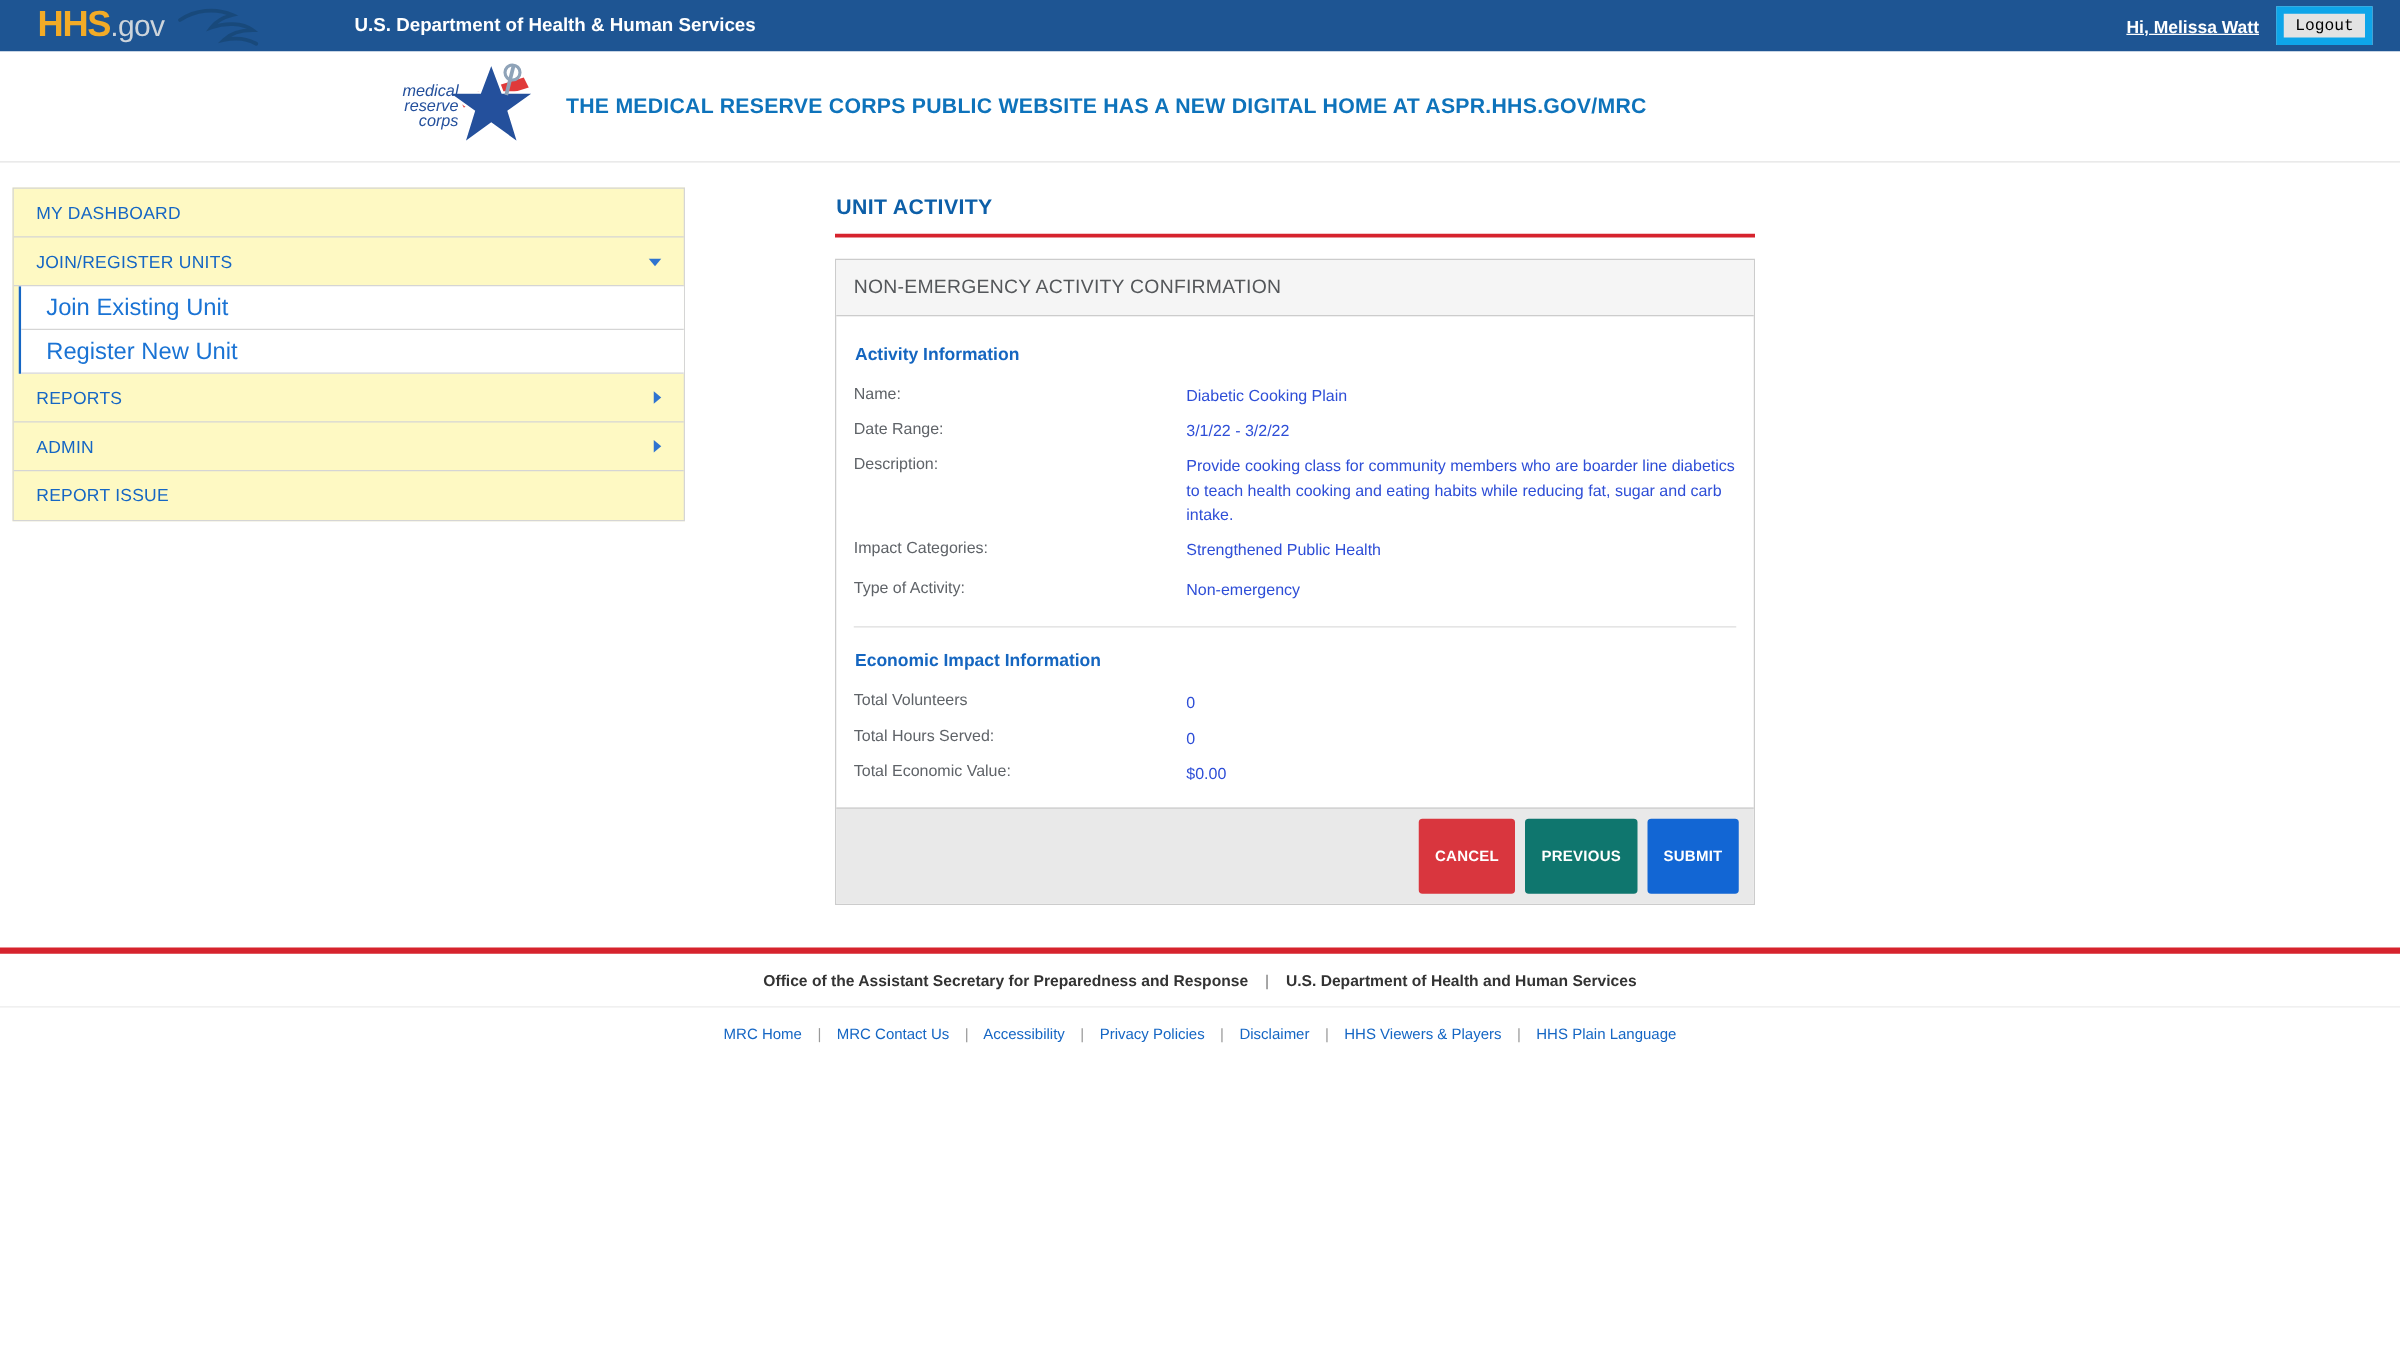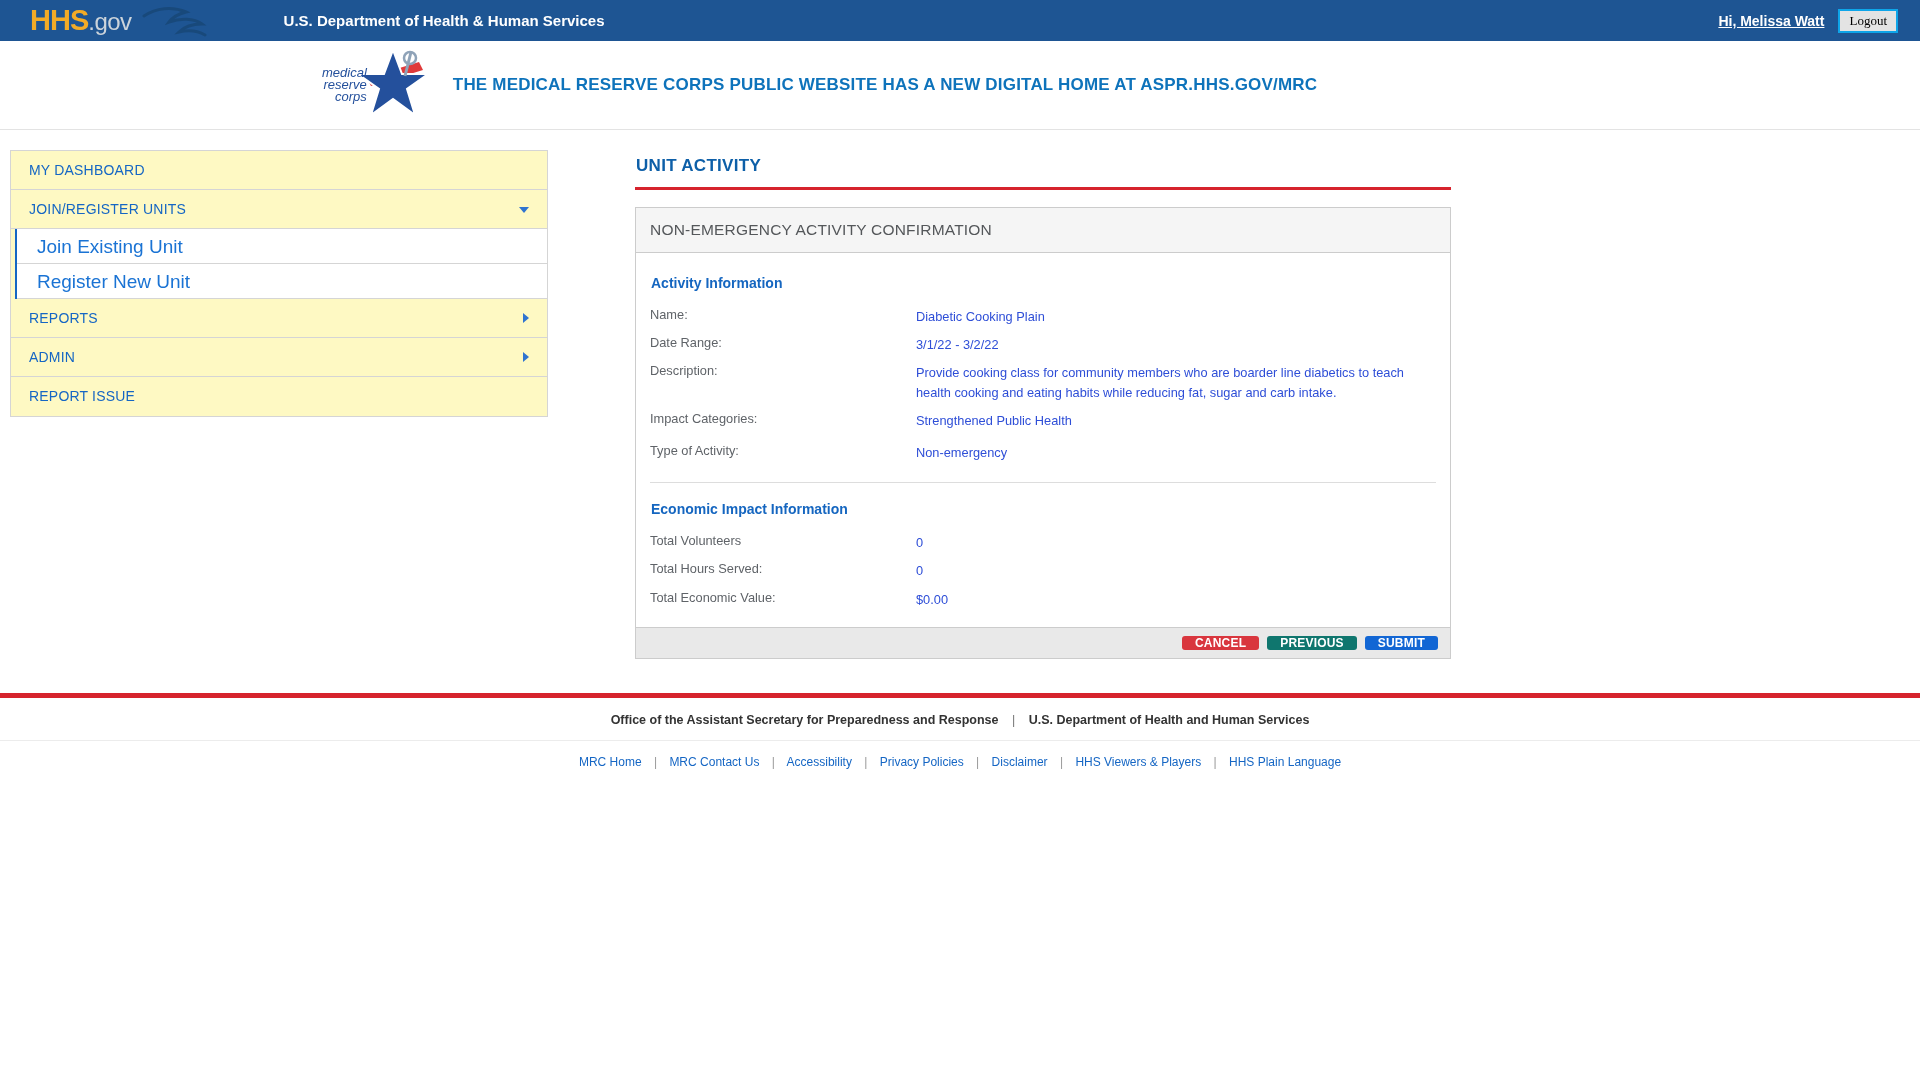--- a/index.html
+++ b/index.html
@@ -17,23 +17,23 @@
     padding:0 22px 0 30px;
   }
   .hhs-logo { display:flex; align-items:baseline; cursor:pointer; }
   .hhs-logo .hhs { color:#f2ab27; font-weight:bold; font-size:29px; letter-spacing:-1px; }
   .hhs-logo .gov { color:#ccd4db; font-size:24px; letter-spacing:-0.5px; }
   .eagle { margin-left:10px; opacity:.65; }
   .dept { color:#ffffff; font-size:15px; font-weight:bold; margin-left:68px; }
   .top-right { margin-left:auto; display:flex; align-items:center; gap:14px; }
   .greeting { color:#ffffff; font-size:14px; font-weight:bold; text-decoration:underline; cursor:pointer; }
   .logout-btn {
-    background:#e3e3e3; border:2px solid #0ea5e9; color:#000;
+    background:#e3e3e3; border:6px solid #0ea5e9; color:#000;
     font-size:13px; padding:2px 9px; cursor:pointer;
-    font-family:Liberation Serif, serif;
+    font-family:Liberation Mono, monospace;
   }
 
   
   .banner {
     height:89px; border-bottom:1px solid #e3e3e3;
     display:flex; align-items:center; padding-left:322px;
   }
   .mrc-words {
     font-style:italic; color:#24509c; font-size:13px; line-height:12px;
     text-align:right; margin-right:-14px; position:relative; z-index:2;
@@ -62,21 +62,21 @@
     border-left:5px solid transparent; border-right:5px solid transparent;
     border-top:6px solid #2f74d0;
   }
   .caret-right {
     position:absolute; right:18px; top:14px; width:0; height:0;
     border-top:5px solid transparent; border-bottom:5px solid transparent;
     border-left:6px solid #2f74d0;
   }
 
   
-  .content { width:816px; margin-left:87px; }
+  .content { width:736px; margin-left:120px; }
   .page-title { color:#0d5fa8; font-weight:bold; font-size:17px; letter-spacing:.3px; margin:6px 0 11px 1px; }
   .red-rule { height:3px; background:#d6232d; margin-bottom:17px; }
 
   .panel { border:1px solid #cccccc; }
   .panel-header {
     background:#f5f5f5; border-bottom:1px solid #cccccc;
     padding:13px 14px; font-size:15.5px; color:#54575a; letter-spacing:.2px;
   }
   .panel-body { padding:4px 14px 0; }
   .section-heading { color:#1566c0; font-weight:bold; font-size:14px; margin:18px 0 16px 1px; }
@@ -86,21 +86,21 @@
   .row-gap { margin-bottom:13px; }
   .section-divider { border-top:1px solid #dddddd; margin:20px 0 0; }
   .econ-block { margin-bottom:18px; }
 
   .panel-footer {
     background:#e9e9e9; border-top:1px solid #cccccc; margin-top:12px;
     padding:8px 12px; display:flex; justify-content:flex-end; gap:8px;
   }
   .btn {
     border:none; border-radius:3px; color:#fff; font-weight:bold;
-    font-size:12px; padding:0 13px; cursor:pointer; letter-spacing:.2px;
+    font-size:12px; padding:23px 13px; cursor:pointer; letter-spacing:.2px;
     font-family:"Liberation Sans", sans-serif;
   }
   .btn-cancel { background:#d9363e; }
   .btn-previous { background:#0f766e; }
   .btn-submit { background:#1266d4; }
 
   
   .red-bar { height:5px; background:#d6232d; margin-top:34px; }
   .footer-org {
     text-align:center; padding:15px 0 13px; font-size:12.5px; font-weight:bold;

